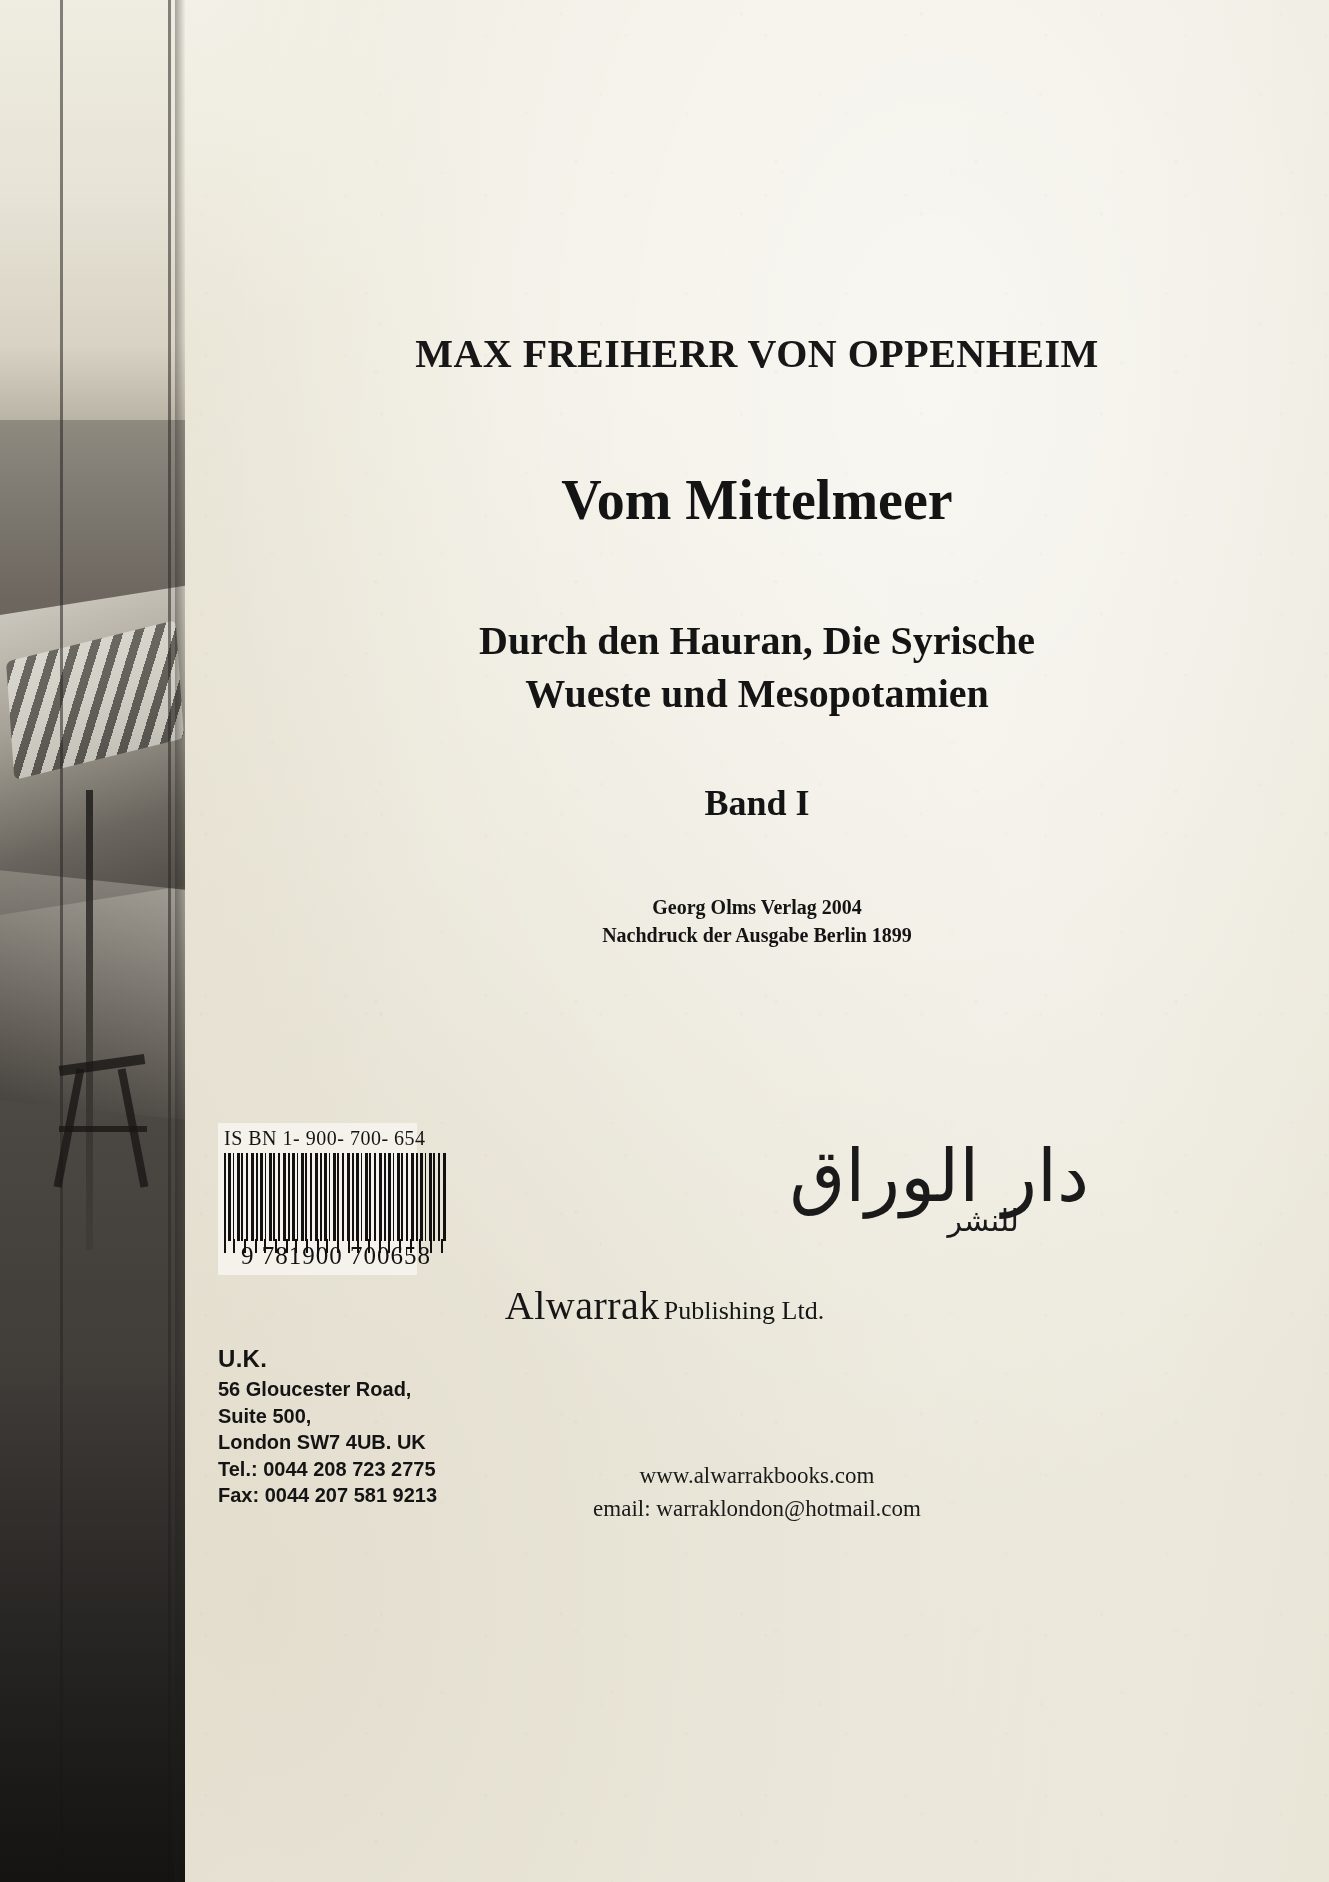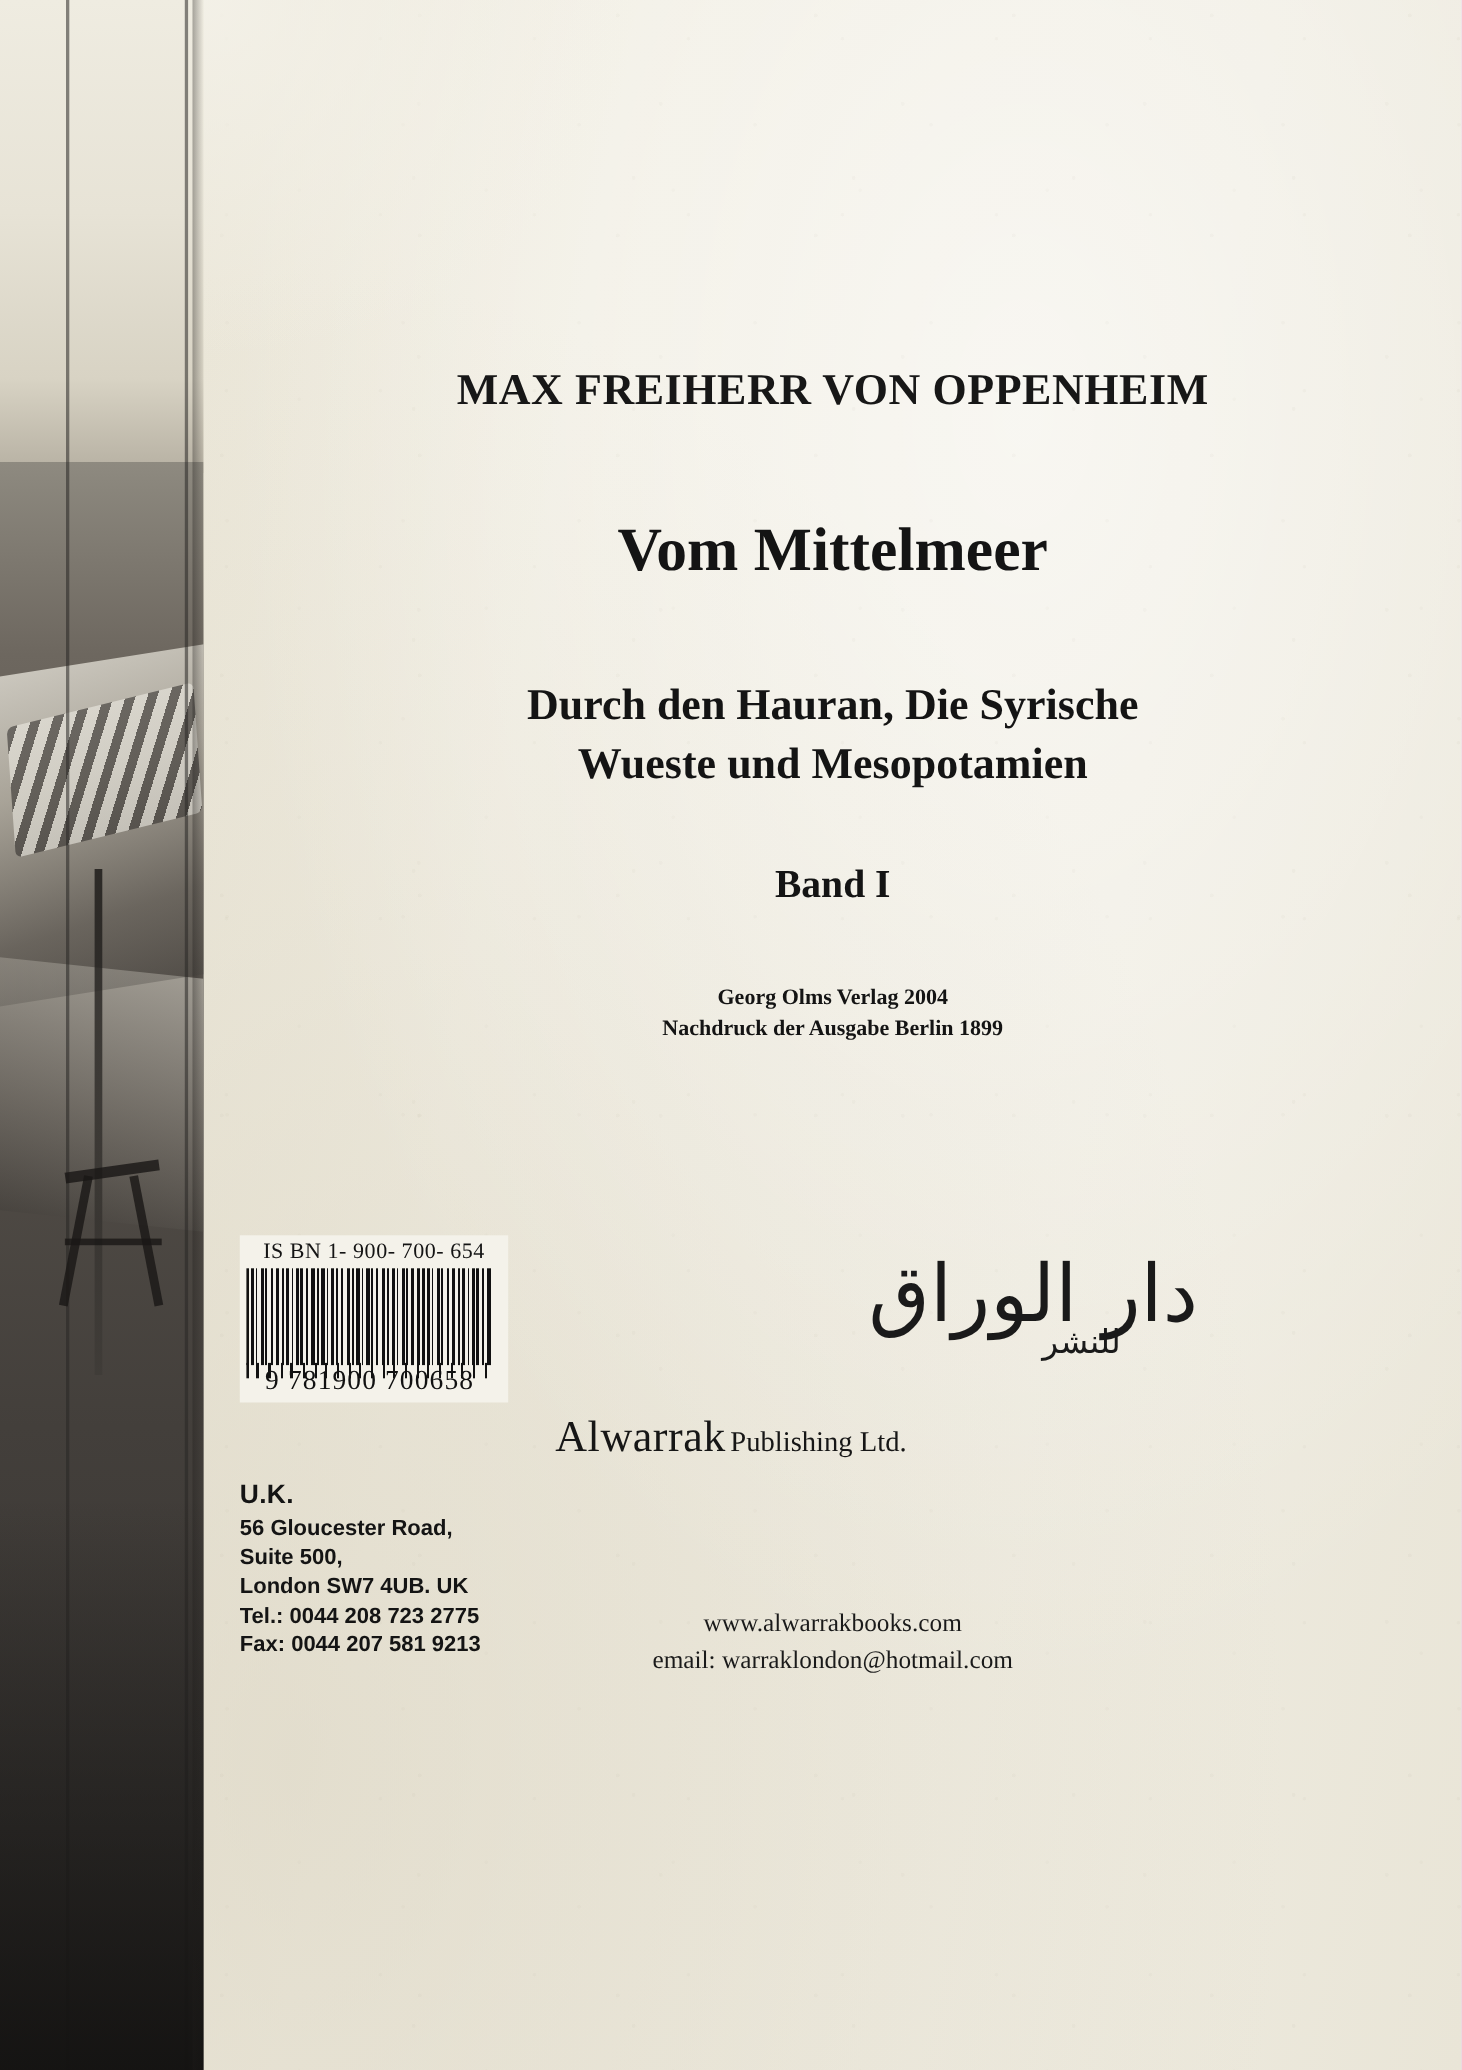--- a/index.html
+++ b/index.html
@@ -5,21 +5,21 @@
   html, body {
     margin: 0;
     padding: 0;
     background: #ffffff;
   }
   .page {
     position: relative;
     width: 1329px;
     height: 1882px;
     overflow: hidden;
-    background: #f0abfc;
+    background: #4d7c0f;
     font-family: "Liberation Serif", serif;
     color: #1b1b1b;
   }
   
   .paper-tint {
     position: absolute;
     inset: 0;
     background:
       radial-gradient(ellipse at 70% 20%, rgba(255,255,255,0.55) 0%, rgba(255,255,255,0) 55%),
       radial-gradient(ellipse at 20% 85%, rgba(215,208,188,0.55) 0%, rgba(255,255,255,0) 60%),
@@ -182,21 +182,21 @@
     font-weight: bold;
     line-height: 1.42;
     color: #141414;
   }
 
   
   .barcode-box {
     position: absolute;
     left: 218px;
     top: 1123px;
-    width: 244px;
+    width: 199px;
     height: 152px;
     background: #f4f2ea;
     padding: 4px 6px 2px 6px;
     box-sizing: border-box;
   }
   .isbn-text {
     font-family: "Liberation Serif", serif;
     font-size: 20px;
     letter-spacing: .5px;
     color: #141414;

